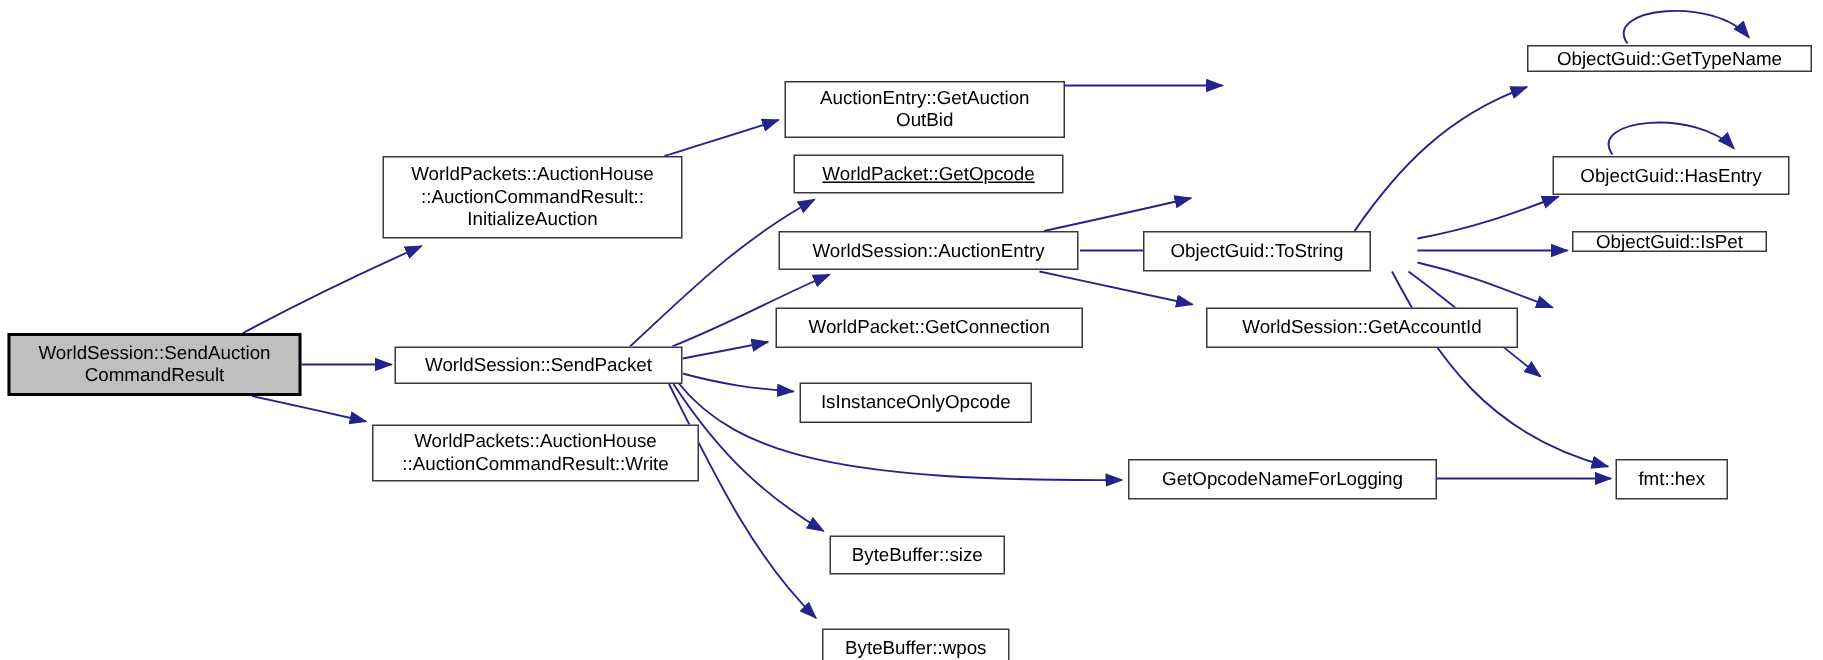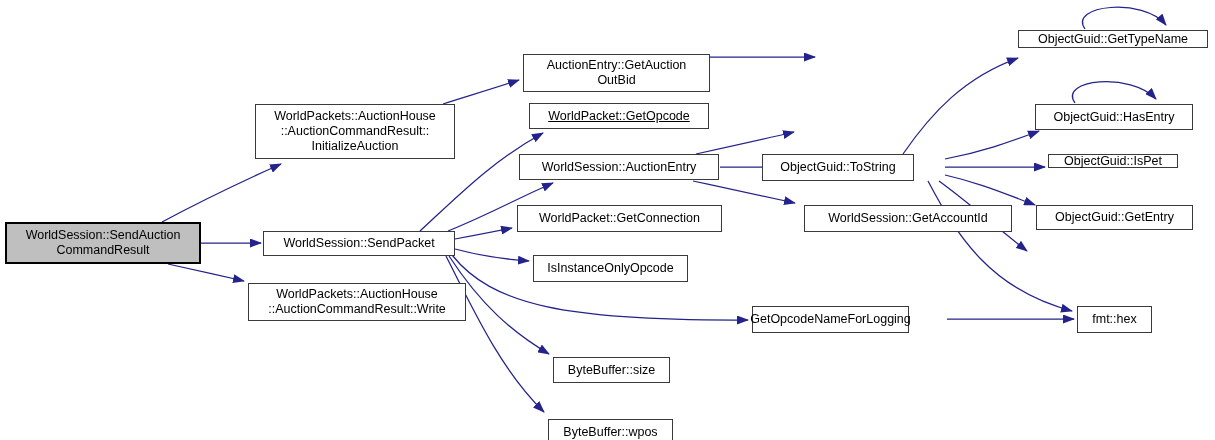--- a/index.html
+++ b/index.html
@@ -99,26 +99,25 @@
 
   <div class="node" style="left:553px; top:357px; width:117px; height:26px;">ByteBuffer::size</div>
 
   <div class="node" style="left:548px; top:407px; width:125px; height:26px;margin-top:12px;">ByteBuffer::wpos</div>
 
 
   <div class="node" style="left:762px; top:154px; width:152px; height:27px;">ObjectGuid::ToString</div>
 
   <div class="node" style="left:768px; top:205px; width:208px; height:27px;margin-left:36px;">WorldSession::GetAccountId</div>
 
-  <div class="node" style="left:752px; top:306px; width:157px; height:27px;">GetOpcodeNameForLogging</div>
+  <div class="node" style="left:752px; top:306px; width:206px; height:27px;">GetOpcodeNameForLogging</div>
 
   <div class="node" style="left:1018px; top:30px; width:190px; height:18px;">ObjectGuid::GetTypeName</div>
 
   <div class="node" style="left:1035px; top:104px; width:158px; height:26px;">ObjectGuid::HasEntry</div>
 
   <div class="node" style="left:1048px; top:154px; width:130px; height:14px;">ObjectGuid::IsPet</div>
 
-  <div class="node" style="left:1036px; top:205px; width:157px; height:25px;">ObjectGuid::GetEntry</div>
 
 
   <div class="node" style="left:1077px; top:306px; width:75px; height:27px;">fmt::hex</div>
 
 </div>
 
 </body></html>

